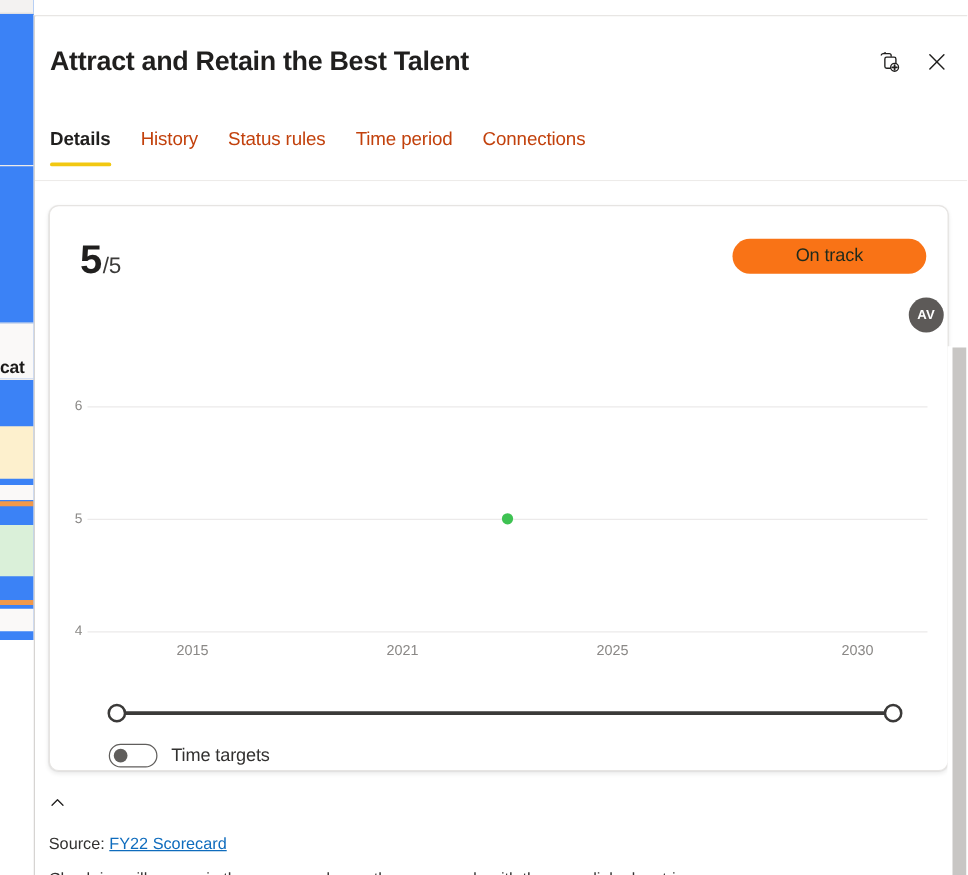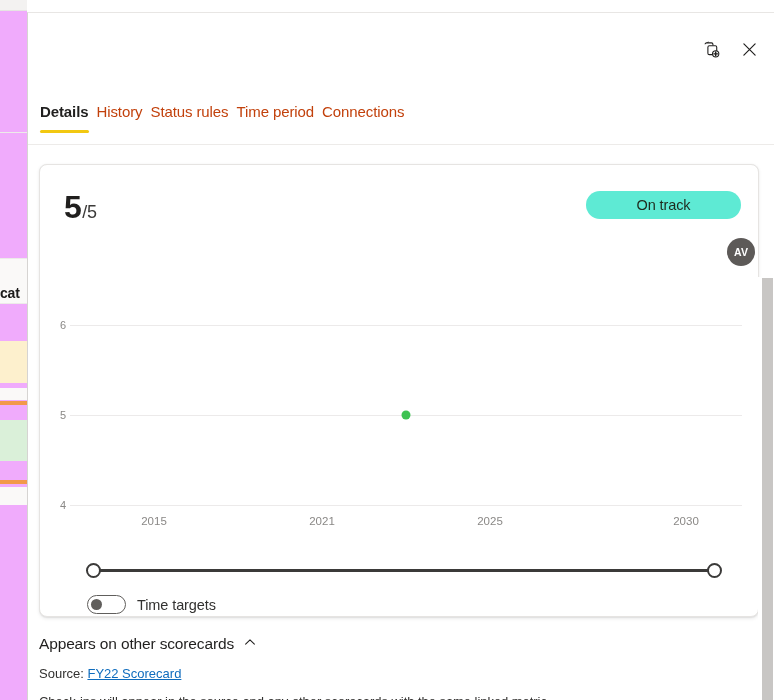--- a/index.html
+++ b/index.html
@@ -17,22 +17,22 @@
     width: 774px;
     height: 700px;
     background: #ffffff;
   }
 
   
   .bg-page {
     position: absolute;
     left: 0; top: 0;
     width: 27px;
-    height: 700px;
-    background: #f0abfc;
+    height: 512px;
+    background: #3b82f6;
     overflow: hidden;
   }
   .bg-topbar {
     position: absolute; left: 0; top: 0;
     width: 27px; height: 11px;
     background: #f3f2f1;
     border-bottom: 1px solid #e6e4e2;
   }
   .bg-strip {
     position: absolute; left: 0;
@@ -97,21 +97,21 @@
     cursor: pointer;
     color: #201f1e;
   }
 
   
   .tabs {
     position: absolute;
     left: 12px; top: 82px;
     display: flex;
     align-items: flex-end;
-    gap: 8px;
+    gap: 24px;
     height: 38px;
   }
   .tab {
     position: relative;
     font-size: 15px;
     color: #c2410c;
     padding-bottom: 13px;
     cursor: pointer;
     white-space: nowrap;
     letter-spacing: -0.1px;
@@ -182,21 +182,21 @@
   .status-badge {
     position: absolute;
     right: 17px; top: 26px;
     min-width: 155px;
     height: 28px;
     padding: 0 18px;
     display: flex;
     align-items: center;
     justify-content: center;
     border-radius: 14px;
-    background: #5eead4;
+    background: #f97316;
     color: #1f2a1d;
     font-size: 14.5px;
     letter-spacing: -0.1px;
     cursor: pointer;
   }
 
   .avatar {
     position: absolute;
     right: 3px; top: 73px;
     width: 28px; height: 28px;
@@ -384,20 +384,21 @@
     <div class="bg-strip" style="top:401px;height:4px;background:#f2994a;"></div>
     <div class="bg-strip" style="top:420px;height:41px;background:#daf0d9;"></div>
     <div class="bg-strip" style="top:480px;height:4px;background:#f2994a;"></div>
     <div class="bg-strip" style="top:487px;height:18px;background:#faf9f8;"></div>
   </div>
 
   <div class="panel">
 
     <div class="panel-header">
 
+      <div class="panel-title">Attract and Retain the Best Talent</div>
 
       <div class="header-actions">
         <button class="icon-btn">
           <span>
             <svg width="19" height="19" viewBox="0 0 20 20" fill="none" stroke="#201f1e" stroke-width="1.15">
               <path d="M3.2 4.6a1.6 1.6 0 0 1 1.6-1.6h5.1a1.6 1.6 0 0 1 1.6 1.6v1.1"></path>
               <path d="M5.4 3.1c0-.3.5-.9 1.6-.9" stroke-width="1"></path>
               <rect x="6.2" y="6" width="9.3" height="9.4" rx="1.5" fill="#ffffff"></rect>
               <circle cx="14.4" cy="14.6" r="3.3" fill="#ffffff"></circle>
               <path d="M14.4 12.7v3.8M12.5 14.6h3.8" stroke-width="1.5" stroke-linecap="round"></path>
@@ -463,21 +464,20 @@
           <div class="toggle">
             <div class="toggle-knob"></div>
           </div>
           <span class="toggle-label">Time targets</span>
         </div>
 
       </div>
 
       <div class="scorecards-section">
         <div class="section-head">
-          <span class="section-title">Appears on other scorecards</span>
           <span>
             <svg width="14" height="14" viewBox="0 0 16 16" fill="none" stroke="#201f1e" stroke-width="1.2" stroke-linecap="round" stroke-linejoin="round">
               <path d="M3 10.5 L8 5.5 L13 10.5"></path>
             </svg>
           </span>
         </div>
         <div class="source-row">
           <span>Source:</span>
           <span class="source-link">FY22 Scorecard</span>
         </div>

